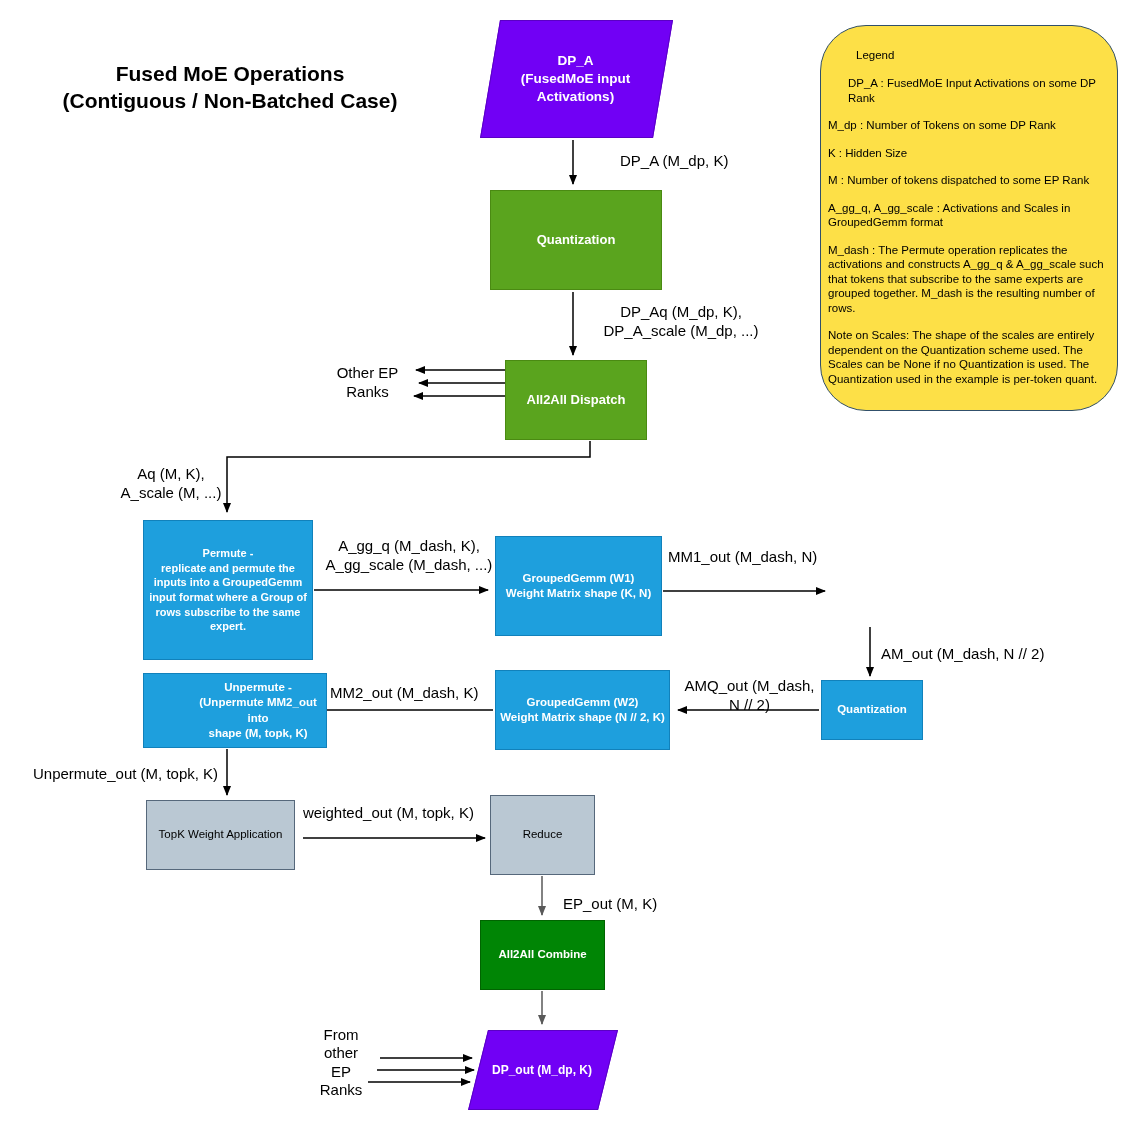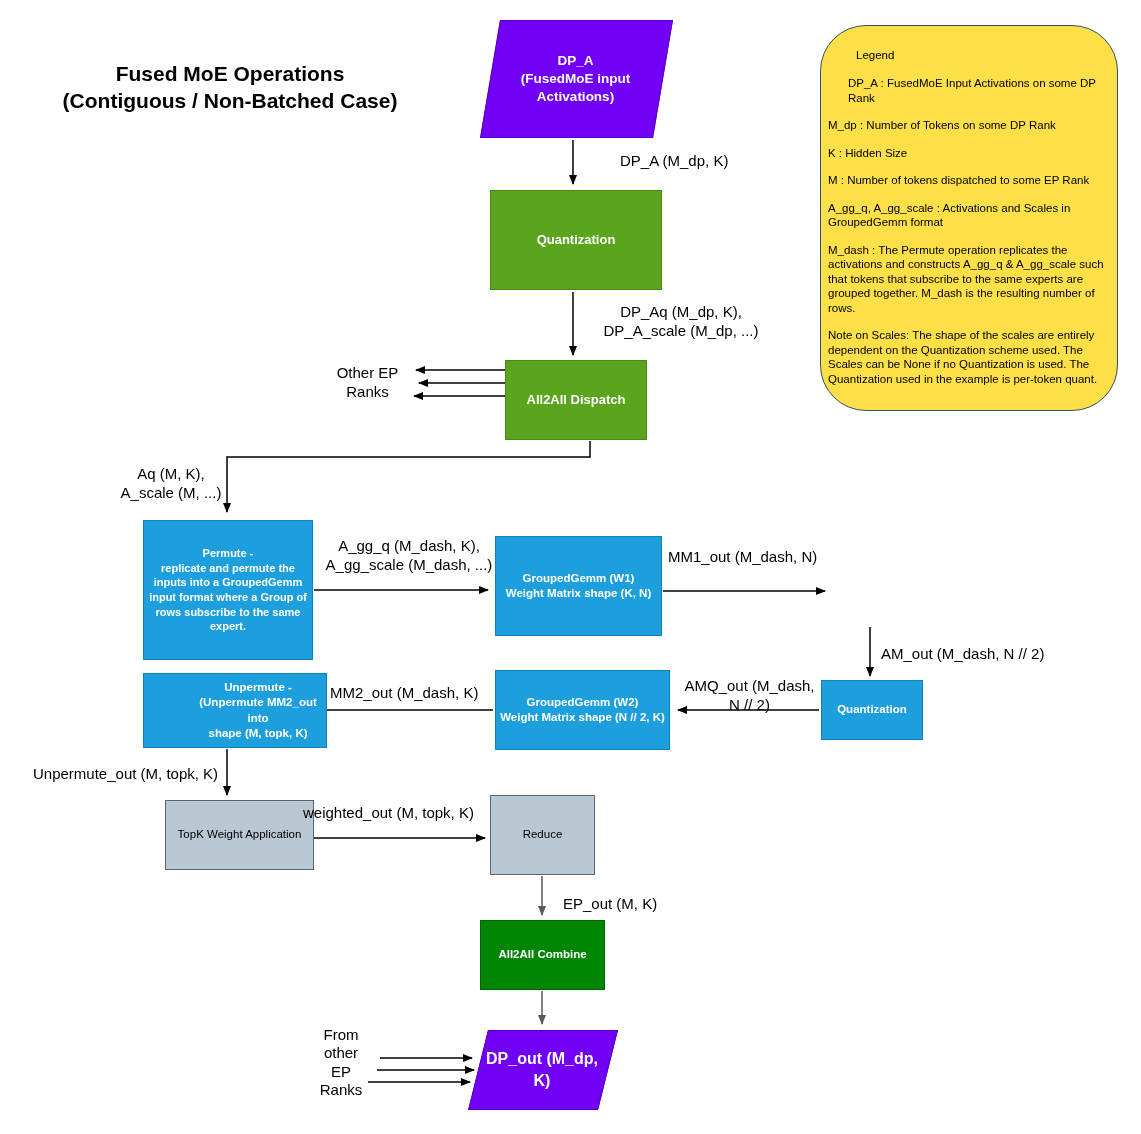--- a/index.html
+++ b/index.html
@@ -127,35 +127,35 @@
     <span class="lbl">GroupedGemm (W2)
 Weight Matrix shape (N // 2, K)</span>
   </div>
 
   <div class="node blue blue-md" style="left:143px;top:673px;width:184px;height:75px;padding-left:46px;">
     <span class="lbl">Unpermute -
 (Unpermute MM2_out  into
 shape (M, topk, K)</span>
   </div>
 
-  <div class="node grayb" style="left:165px;top:800px;width:149px;height:70px;text-align:center;">
+  <div class="node grayb" style="left:146px;top:800px;width:149px;height:70px;text-align:center;">
     <span class="lbl">TopK Weight Application</span>
   </div>
 
   <div class="node grayb" style="left:490px;top:795px;width:105px;height:80px;">
     <span class="lbl">Reduce</span>
   </div>
 
   <div class="node dgreen" style="left:480px;top:920px;width:125px;height:70px;">
     <span class="lbl">All2All Combine</span>
   </div>
 
   <div class="para" style="left:488px;top:1030px;width:130px;height:80px;">
     <div class="bg sk14"></div>
-    <div class="lbl" style="font-size:16px;">DP_out (M_dp, K)</div>
+    <div class="lbl" style="font-size:12px;">DP_out (M_dp, K)</div>
   </div>
 
   <div class="elabel" style="left:620px;top:152px;">DP_A (M_dp, K)</div>
   <div class="elabel ctr" style="left:600px;top:303px;width:162px;">DP_Aq (M_dp, K),
 DP_A_scale (M_dp, ...)</div>
   <div class="elabel ctr" style="left:325px;top:364px;width:85px;">Other EP
 Ranks</div>
   <div class="elabel ctr" style="left:105px;top:465px;width:132px;">Aq (M, K),
 A_scale (M, ...)</div>
   <div class="elabel ctr" style="left:323px;top:537px;width:172px;">A_gg_q (M_dash, K),

